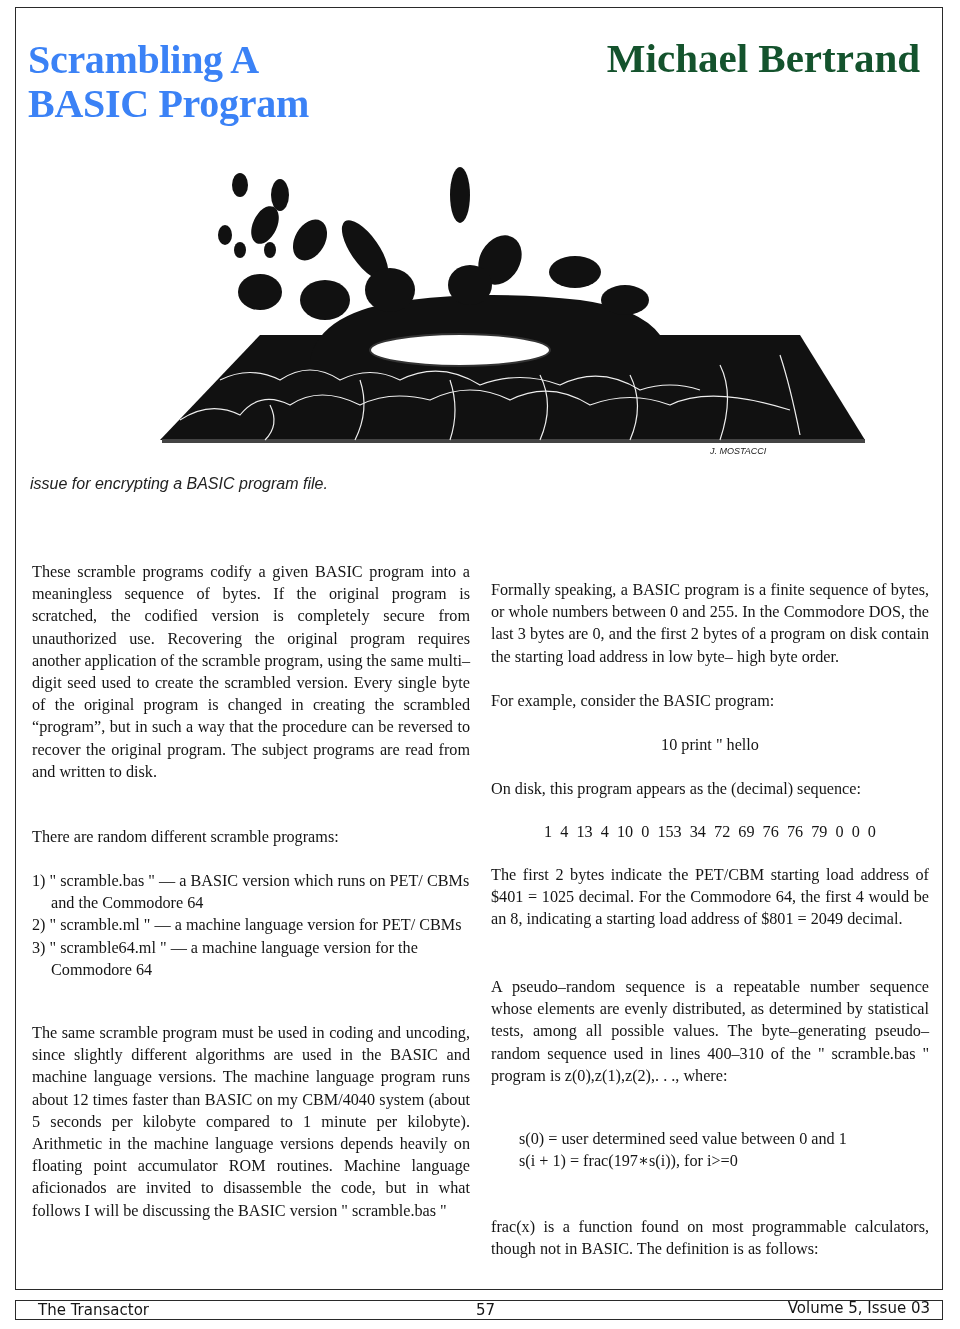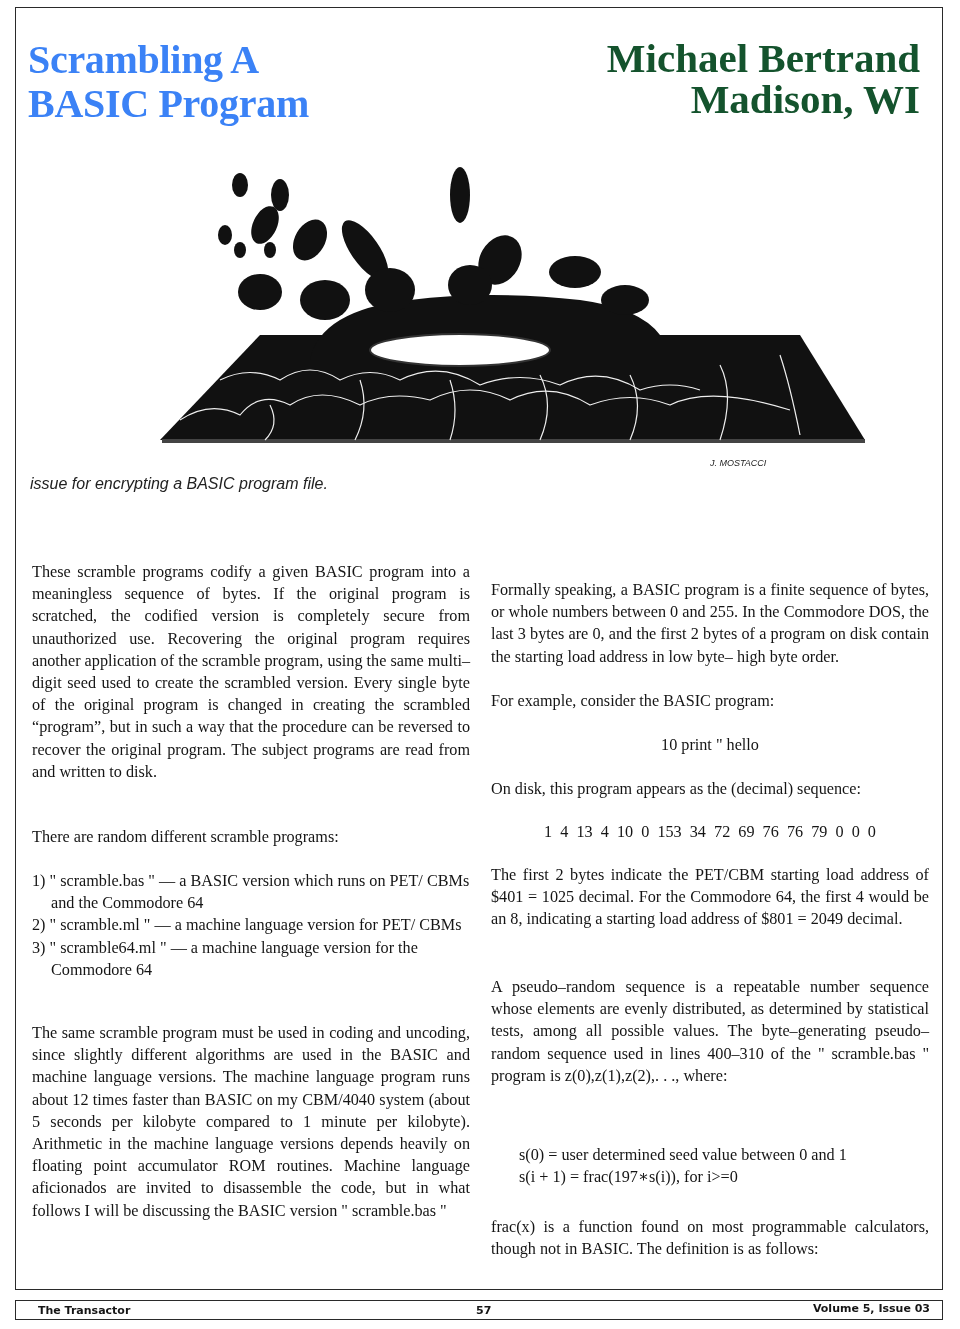--- a/index.html
+++ b/index.html
@@ -5,51 +5,50 @@
   html, body { margin:0; padding:0; background:#ffffff; }
   body { width:960px; height:1329px; position:relative; overflow:hidden; color:#151515;
          font-family:"Liberation Serif", "DejaVu Serif", serif; }
   .frame { position:absolute; left:15px; top:7px; width:928px; height:1283px;
            border:1.5px solid #2a2a2a; box-sizing:border-box; }
   .title { position:absolute; left:28px; top:38px; margin:0; font-size:40px; line-height:44px;
            font-weight:bold; color:#3b82f6; letter-spacing:-0.3px; }
   .author { position:absolute; right:40px; top:38px; text-align:right; font-size:41px; line-height:41px;
             font-weight:bold; color:#14532d; }
   .illus { position:absolute; left:160px; top:150px; width:720px; height:310px; }
-  .credit { position:absolute; left:710px; top:458px; font-size:9px; font-style:italic;
+  .credit { position:absolute; left:710px; top:446px; font-size:9px; font-style:italic;
             font-family:"Liberation Sans", sans-serif; color:#222; }
   .caption { position:absolute; left:30px; top:472px; width:450px; font-family:"Liberation Sans", sans-serif;
              font-style:italic; font-size:16px; line-height:24px; color:#222; }
   .col { position:absolute; width:438px; font-size:16.2px; line-height:22.2px; text-align:justify; }
   .col p { margin:0; }
   .left { left:32px; }
   .right { left:491px; }
   .list-item { padding-left:19px; text-indent:-19px; text-align:left; }
   .center { text-align:center; }
   .formula { padding-left:28px; text-align:left; }
   .footer { position:absolute; left:15px; top:1300px; width:928px; height:20px; border:1.5px solid #2a2a2a;
-            box-sizing:border-box; font-family:"DejaVu Sans", sans-serif; font-weight:bold; font-size:11px;
+            box-sizing:border-box; font-family:"DejaVu Sans", sans-serif; font-weight:normal; font-size:15px;
             line-height:17px; }
   .footer .l { position:absolute; left:22px; top:1px; }
   .footer .c { position:absolute; left:460px; top:1px; }
   .footer .r { position:absolute; right:12px; top:-1px; }
 </style>
 </head>
 <body>
 
 <div class="frame"></div>
 
 <h1 class="title">
   <span>Scrambling A</span><br>
   <span>BASIC Program</span>
 </h1>
 
 <div class="author">
   <div>Michael Bertrand</div>
-  <div>Madison, WI</div>
 </div>
 
 <svg class="illus" viewBox="0 0 720 310">
 
   <polygon points="0,290 100,185 640,185 705,290" fill="#111"></polygon>
   <rect x="2" y="289" width="703" height="4" fill="#444"></rect>
 
   <path d="M150,210 Q160,160 250,150 Q330,140 420,150 Q480,158 500,185 L500,210 Z" fill="#111"></path>
   <ellipse cx="300" cy="200" rx="90" ry="16" fill="#fff" stroke="#333" stroke-width="2"></ellipse>
 
@@ -120,21 +119,21 @@
 </div>
 <div class="col right" style="top:821px;">
   <p class="center" style="white-space:pre;">1  4  13  4  10  0  153  34  72  69  76  76  79  0  0  0</p>
 </div>
 <div class="col right" style="top:864px;">
   <p>The first 2 bytes indicate the PET/CBM starting load address of $401 = 1025 decimal. For the Commodore 64, the first 4 would be an 8, indicating a starting load address of $801 = 2049 decimal.</p>
 </div>
 <div class="col right" style="top:976px;">
   <p>A pseudo–random sequence is a repeatable number sequence whose elements are evenly distributed, as determined by statistical tests, among all possible values. The byte–generating pseudo–random sequence used in lines 400–310 of the " scramble.bas " program is z(0),z(1),z(2),. . ., where:</p>
 </div>
-<div class="col right" style="top:1128px;margin-top:16px;">
+<div class="col right" style="top:1128px;">
   <p class="formula">s(0) =   user determined seed value between 0 and 1</p>
   <p class="formula">s(i + 1) = frac(197∗s(i)), for i&gt;=0</p>
 </div>
 <div class="col right" style="top:1216px;">
   <p>frac(x) is a function found on most programmable calculators, though not in BASIC. The definition is as follows:</p>
 </div>
 
 <div class="footer">
   <span class="l">The Transactor</span>
   <span class="c">57</span>

